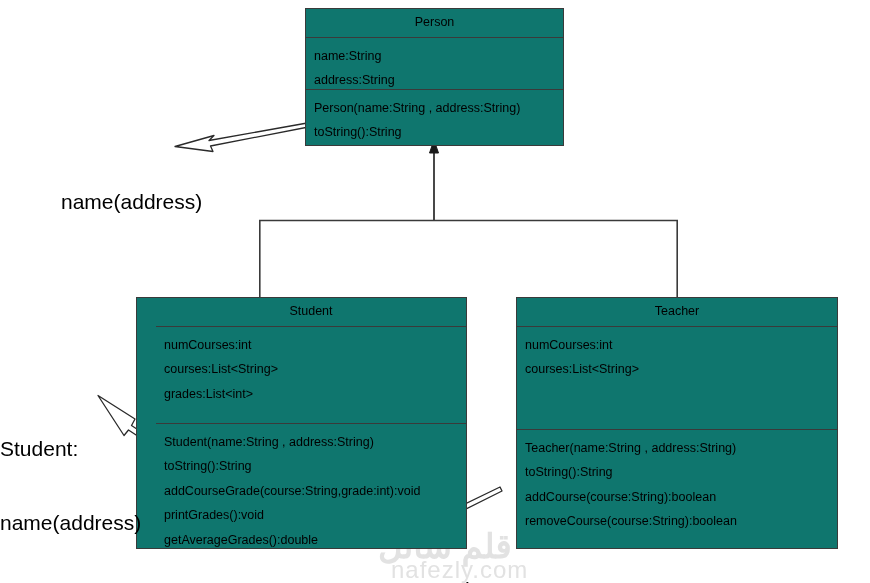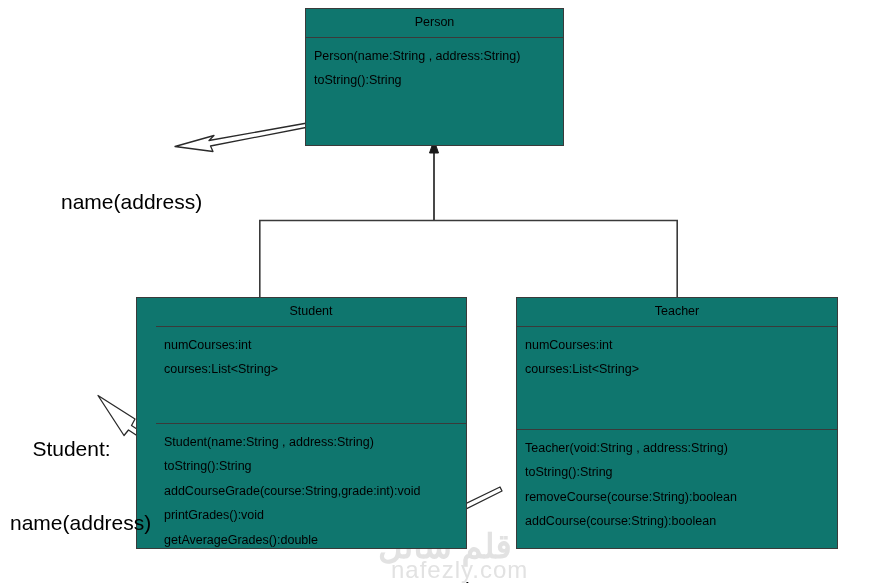--- a/index.html
+++ b/index.html
@@ -54,21 +54,21 @@
   }
   .uml-row:last-child { padding-bottom: 0; }
 
   .annotation {
     position: absolute;
     font-size: 21px;
     line-height: 1.18;
     white-space: pre;
     color: #000000;
   }
-  .annotation.right-align { text-align: center; margin-left: 10px; }
+  .annotation.right-align { text-align: left; }
   .annotation.center-align { text-align: center; }
 
   .watermark {
     position: absolute;
     color: #e2e2e2;
     font-size: 34px;
     line-height: 1;
     letter-spacing: 0.5px;
     font-weight: bold;
     white-space: nowrap;
@@ -109,52 +109,57 @@
   <g>
     <path d="M424,541 L445,506.5 L450.5,511 L500,487 L502,491 L453,515.5 L457.5,520 Z" fill="#ffffff" stroke="#2a2a2a" stroke-width="1.3" stroke-linejoin="round"></path>
   </g>
 </svg>
 
 <div class="watermark" style="left:378px; top:529px;">قلم سائل</div>
 <div class="watermark sub" style="left:377px; top:558px;">nafezly.com</div>
 
 <div class="uml-class" style="left:305px; top:8px; width:259px; height:138px;">
   <div class="uml-title">Person</div>
+  <div class="uml-section attrs" style="height:56px;">
+    <div class="uml-row">name:String</div>
+    <div class="uml-row">address:String</div>
+  </div>
   <div class="uml-section methods">
     <div class="uml-row">Person(name:String , address:String)</div>
     <div class="uml-row">toString():String</div>
   </div>
 </div>
 
 <div class="uml-class" style="left:136px; top:297px; width:331px; height:252px;padding-left:19px;">
   <div class="uml-title">Student</div>
   <div class="uml-section attrs" style="height:103px;">
     <div class="uml-row">numCourses:int</div>
     <div class="uml-row">courses:List&lt;String&gt;</div>
+    <div class="uml-row">grades:List&lt;int&gt;</div>
   </div>
   <div class="uml-section methods">
     <div class="uml-row">Student(name:String , address:String)</div>
     <div class="uml-row">toString():String</div>
     <div class="uml-row">addCourseGrade(course:String,grade:int):void</div>
     <div class="uml-row">printGrades():void</div>
     <div class="uml-row">getAverageGrades():double</div>
   </div>
 </div>
 
 <div class="uml-class" style="left:516px; top:297px; width:322px; height:252px;">
   <div class="uml-title">Teacher</div>
   <div class="uml-section attrs" style="height:103px;">
     <div class="uml-row">numCourses:int</div>
     <div class="uml-row">courses:List&lt;String&gt;</div>
   </div>
   <div class="uml-section methods">
-    <div class="uml-row">Teacher(void:String , address:String)</div>
+    <div class="uml-row">Teacher(name:String , address:String)</div>
     <div class="uml-row">toString():String</div>
+    <div class="uml-row">addCourse(course:String):boolean</div>
     <div class="uml-row">removeCourse(course:String):boolean</div>
-    <div class="uml-row">addCourse(course:String):boolean</div>
   </div>
 </div>
 
 <div class="annotation" style="left:61px; top:140px;">
   <div>name(address)</div>
 </div>
 
 <div class="annotation right-align" style="left:0px; top:387px; width:123px;">
   <div>Student:</div>
   <div>name(address)</div>

